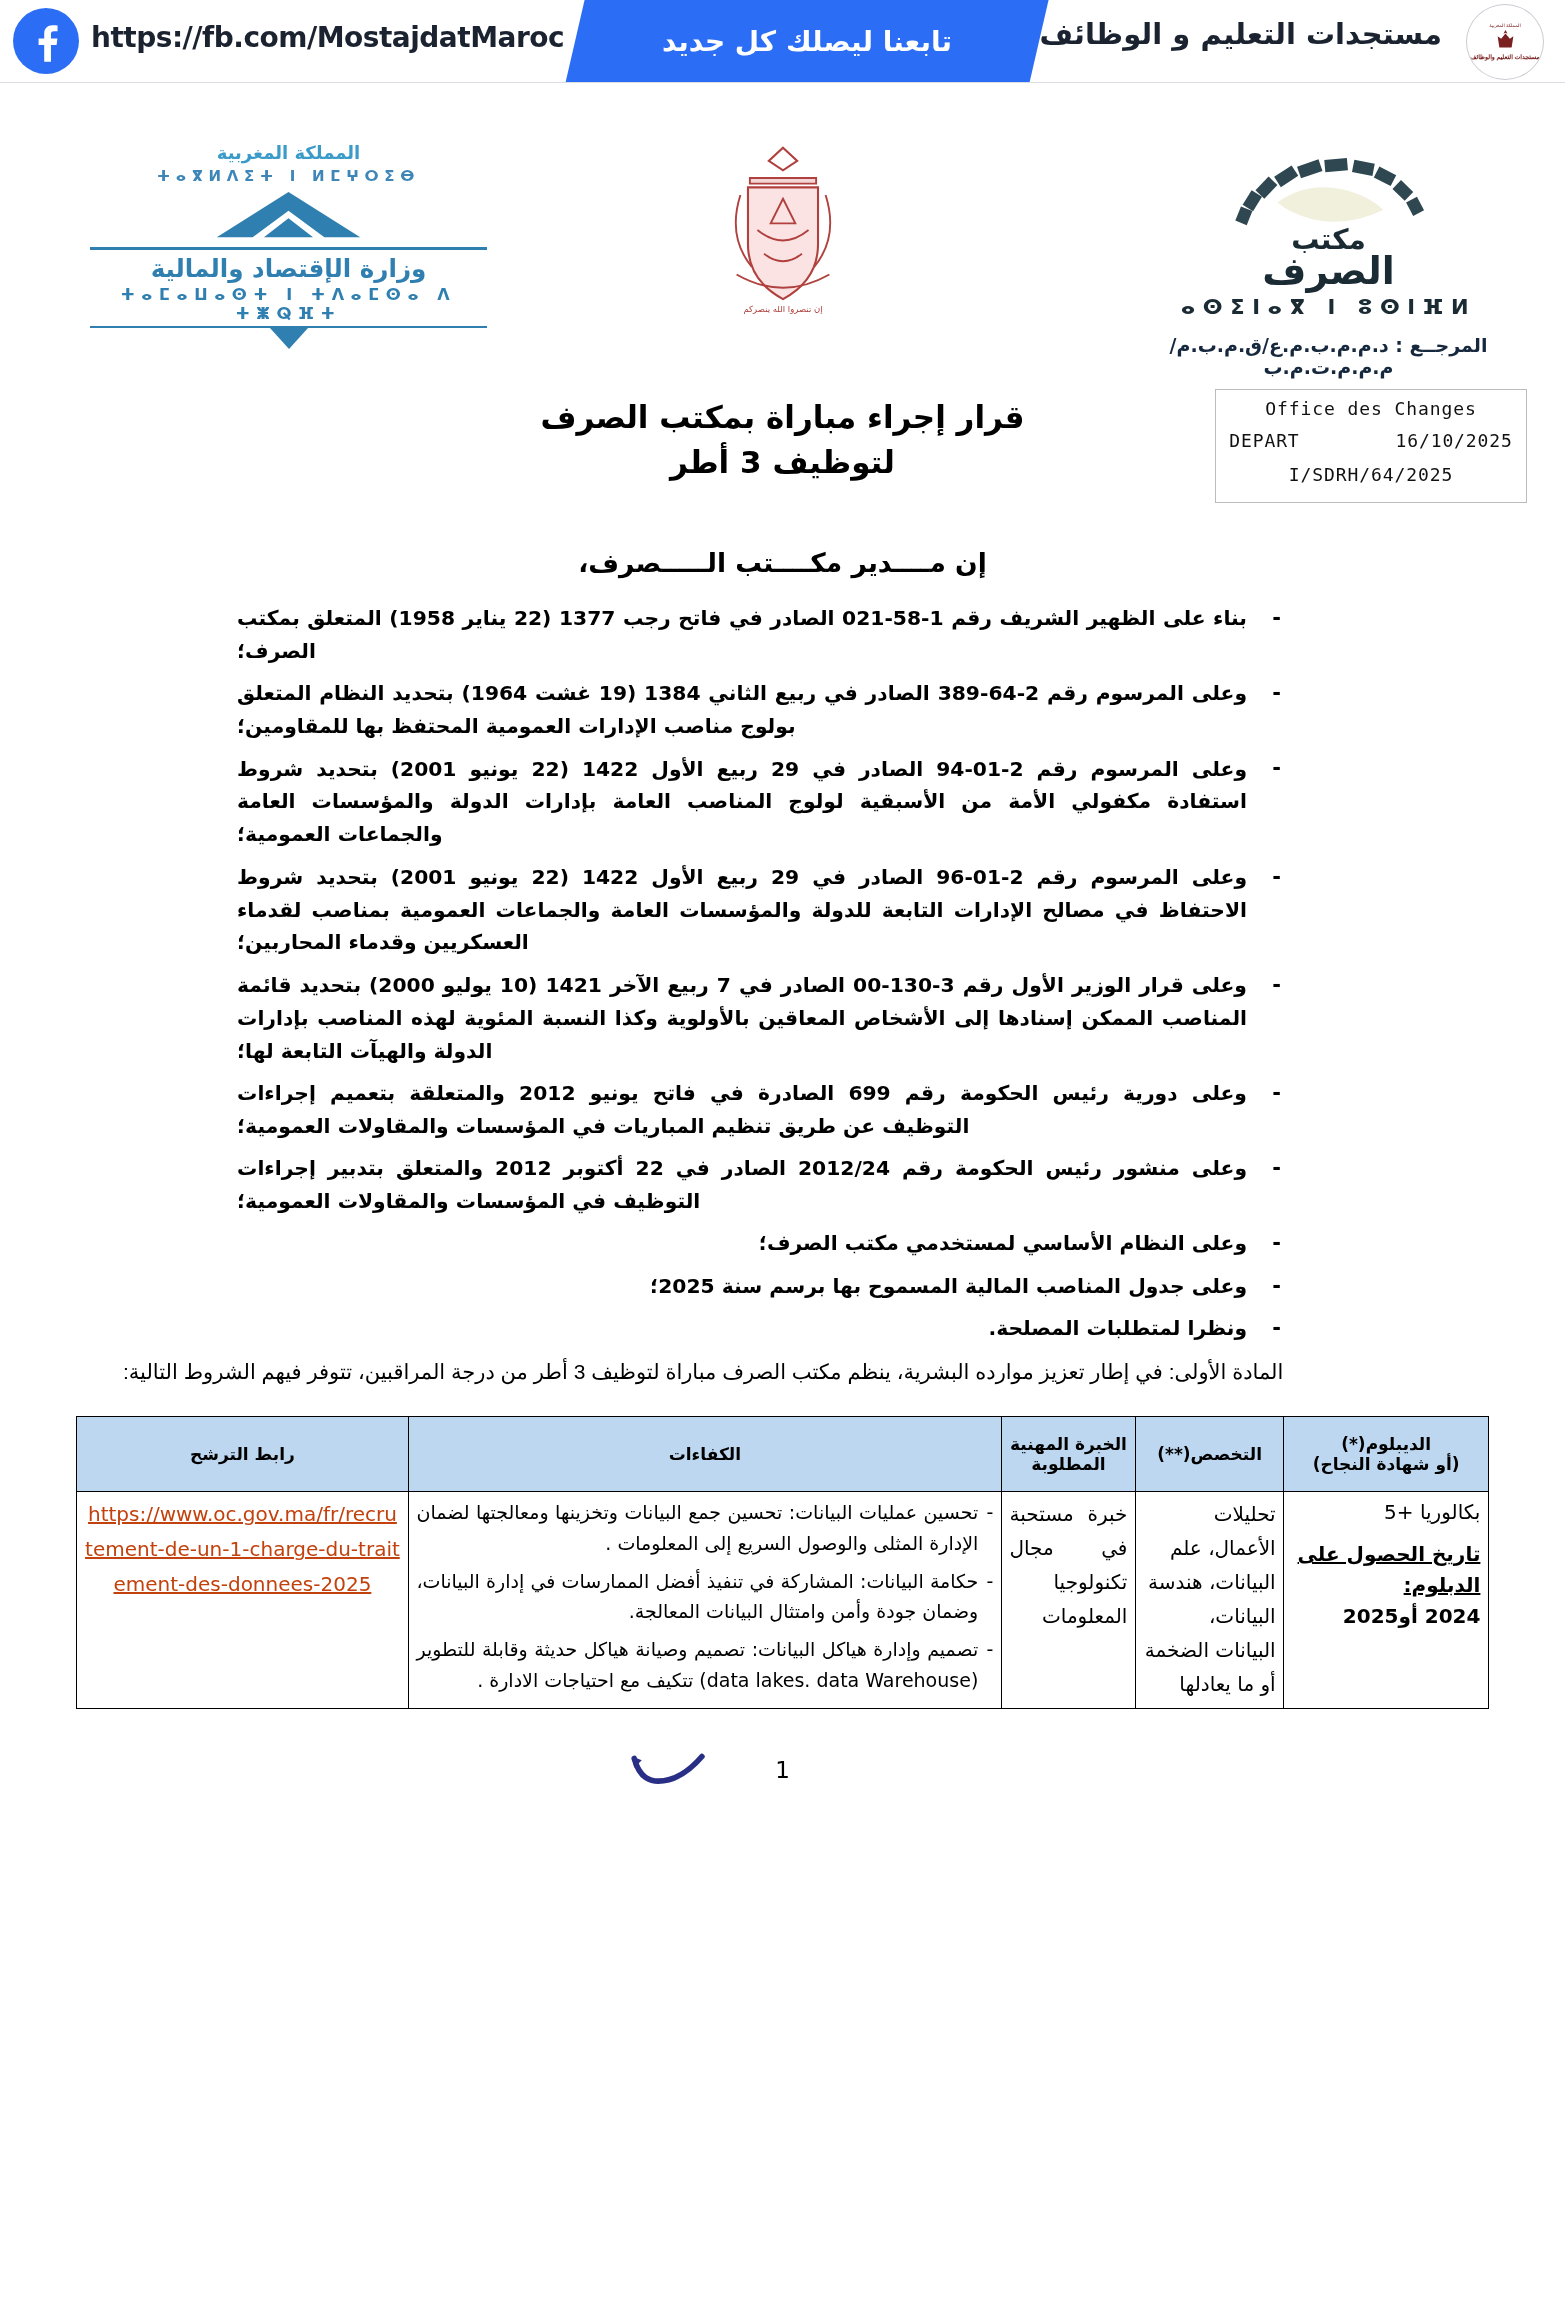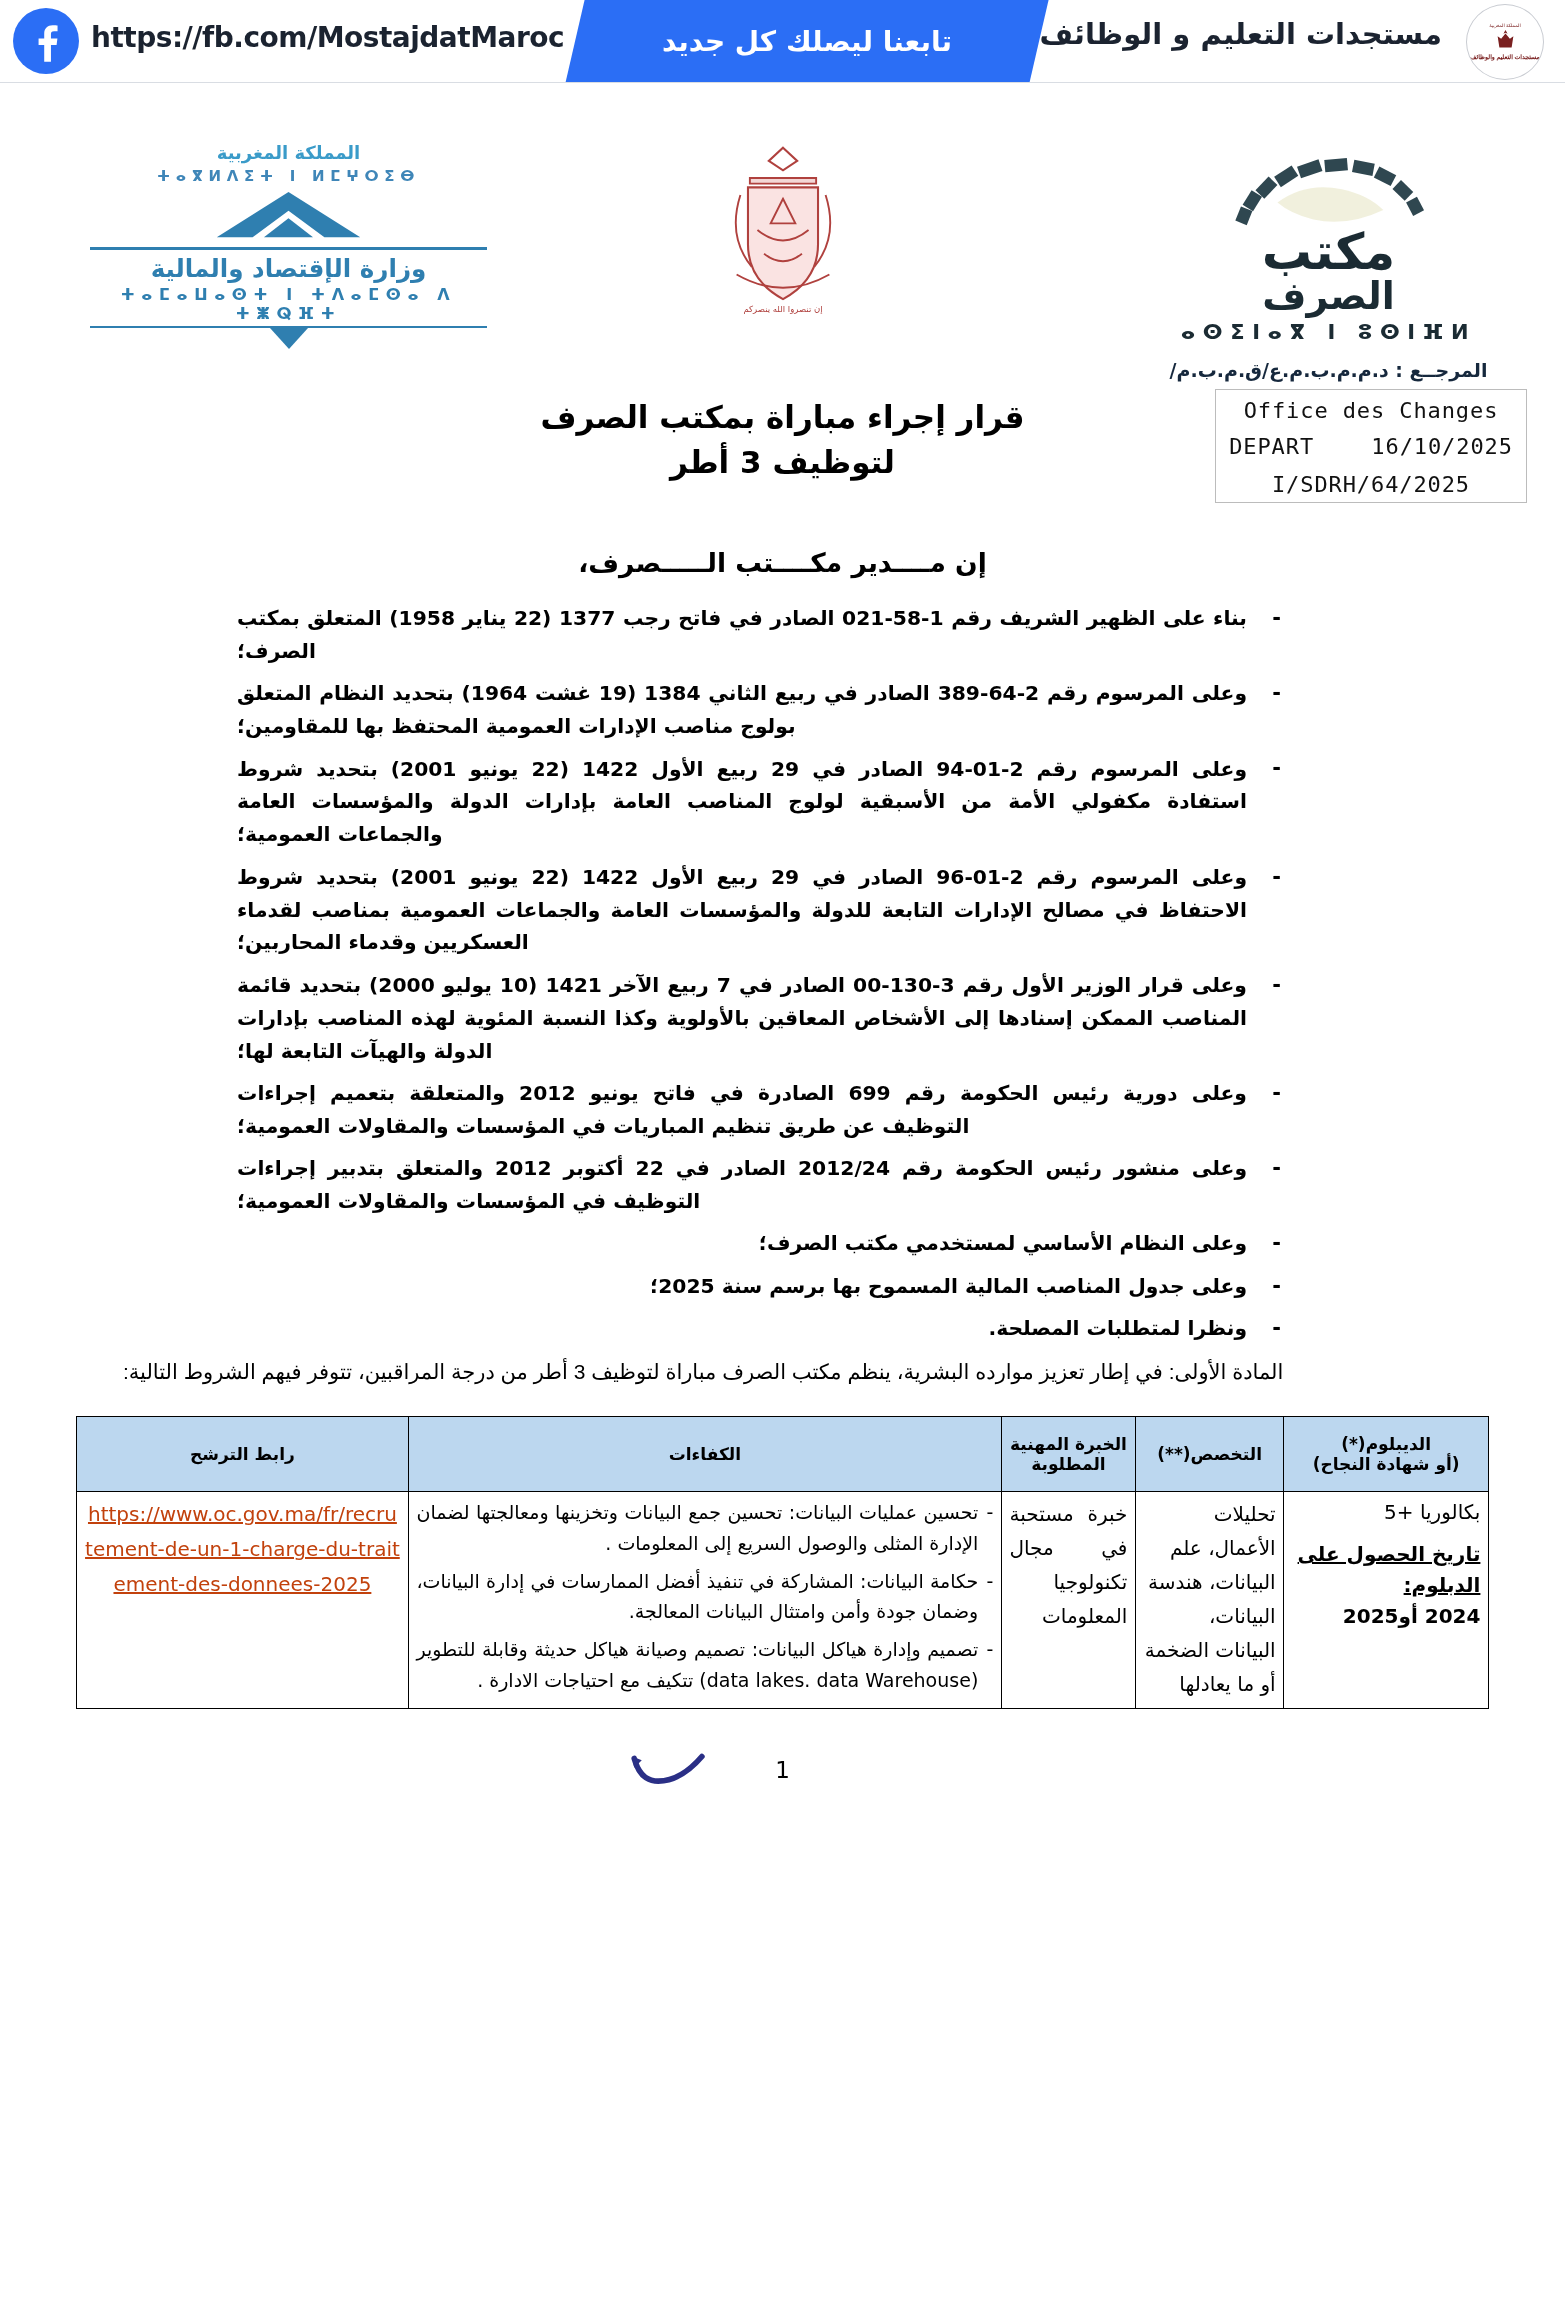--- a/index.html
+++ b/index.html
@@ -123,21 +123,21 @@
     width:170px; text-align:center;
   }
 
   .logo-right{
     position:absolute; right:38px; top:57px;
     width:397px; text-align:center;
   }
   .lr-arc{ margin:0 auto; width:227px; height:104px; }
   .lr-word1{
     font-family:"DejaVu Sans", sans-serif;
-    font-size:50px; font-weight:bold; color:#1b2b33; margin-top:-24.6px; letter-spacing:3.8px;
+    font-size:28px; font-weight:bold; color:#1b2b33; margin-top:-24.6px; letter-spacing:3.8px;
   }
   .lr-word2{
     font-family:"DejaVu Sans", sans-serif;
     font-size:38px; font-weight:bold; color:#1b2b33; margin-top:-7.6px; letter-spacing:3.8px;
   }
   .lr-tif{
     font-family:"DejaVu Sans", sans-serif;
     font-size:21px; color:#1b2b33; letter-spacing:7.6px; font-weight:bold; margin-top:1.9px;
   }
   .lr-ref{
@@ -158,21 +158,21 @@
     color:#000;
     line-height:1.45;
   }
   .stamp{
     position:absolute; right:38px; top:-5.7px;
     width:312px; height:114px;
     border:0.9px solid #bcbcbc;
     background:#fff;
     direction:ltr;
     font-family:"DejaVu Sans Mono", monospace;
-    font-size:22px;
+    font-size:18px;
     color:#111;
     padding:7.6px 13.2px;
     margin-left:38px;
   }
   .stamp-l1{ text-align:center; letter-spacing:0.9px; }
   .stamp-l2{ display:flex; justify-content:space-between; margin-top:11.4px; letter-spacing:0.9px;}
   .stamp-l3{ text-align:center; margin-top:13.2px; letter-spacing:0.9px;}
 
   
   .intro{

